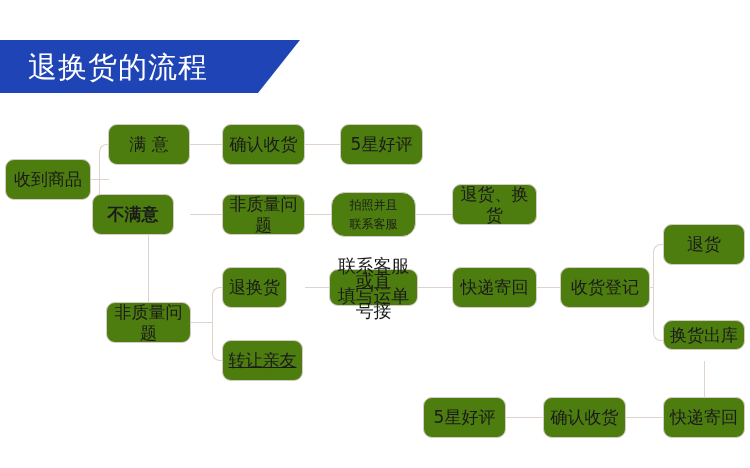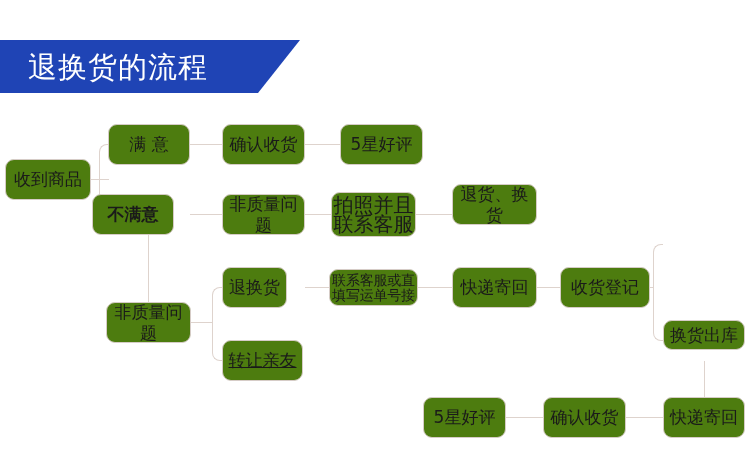--- a/index.html
+++ b/index.html
@@ -54,24 +54,25 @@
     align-items: center;
     justify-content: center;
     text-align: center;
     font-size: 17px;
     line-height: 21px;
     white-space: pre-line;
     z-index: 3;
   }
   .node.two-line {
     line-height: 19px;
-    font-size: 20px;
+    font-size: 12px;
+    border-radius: 14px;
   }
   .node.small {
-    font-size: 14px;
+    font-size: 18px;
     line-height: 15px;
     letter-spacing: -0.2px;
   }
 
   
   .conn {
     position: absolute;
     background: #ded3cd;
     z-index: 1;
   }
@@ -154,20 +155,21 @@
 
   <div class="node" style="left:222px; top:328px; width:81px; height:41px;text-decoration:underline;">转让亲友</div>
 
   <div class="node small" style="left:329px; top:257px; width:89px; height:37px;">联系客服或直
 填写运单号接</div>
 
   <div class="node" style="left:452px; top:255px; width:85px; height:41px;">快递寄回</div>
 
   <div class="node" style="left:560px; top:255px; width:90px; height:41px;">收货登记</div>
 
+  <div class="node" style="left:663px; top:212px; width:82px; height:41px;">退货</div>
 
   <div class="node" style="left:663px; top:308px; width:82px; height:30px;">换货出库</div>
 
   <div class="node" style="left:663px; top:385px; width:82px; height:41px;">快递寄回</div>
 
   <div class="node" style="left:543px; top:385px; width:83px; height:41px;">确认收货</div>
 
   <div class="node" style="left:423px; top:385px; width:83px; height:41px;">5星好评</div>
 
 </div>

